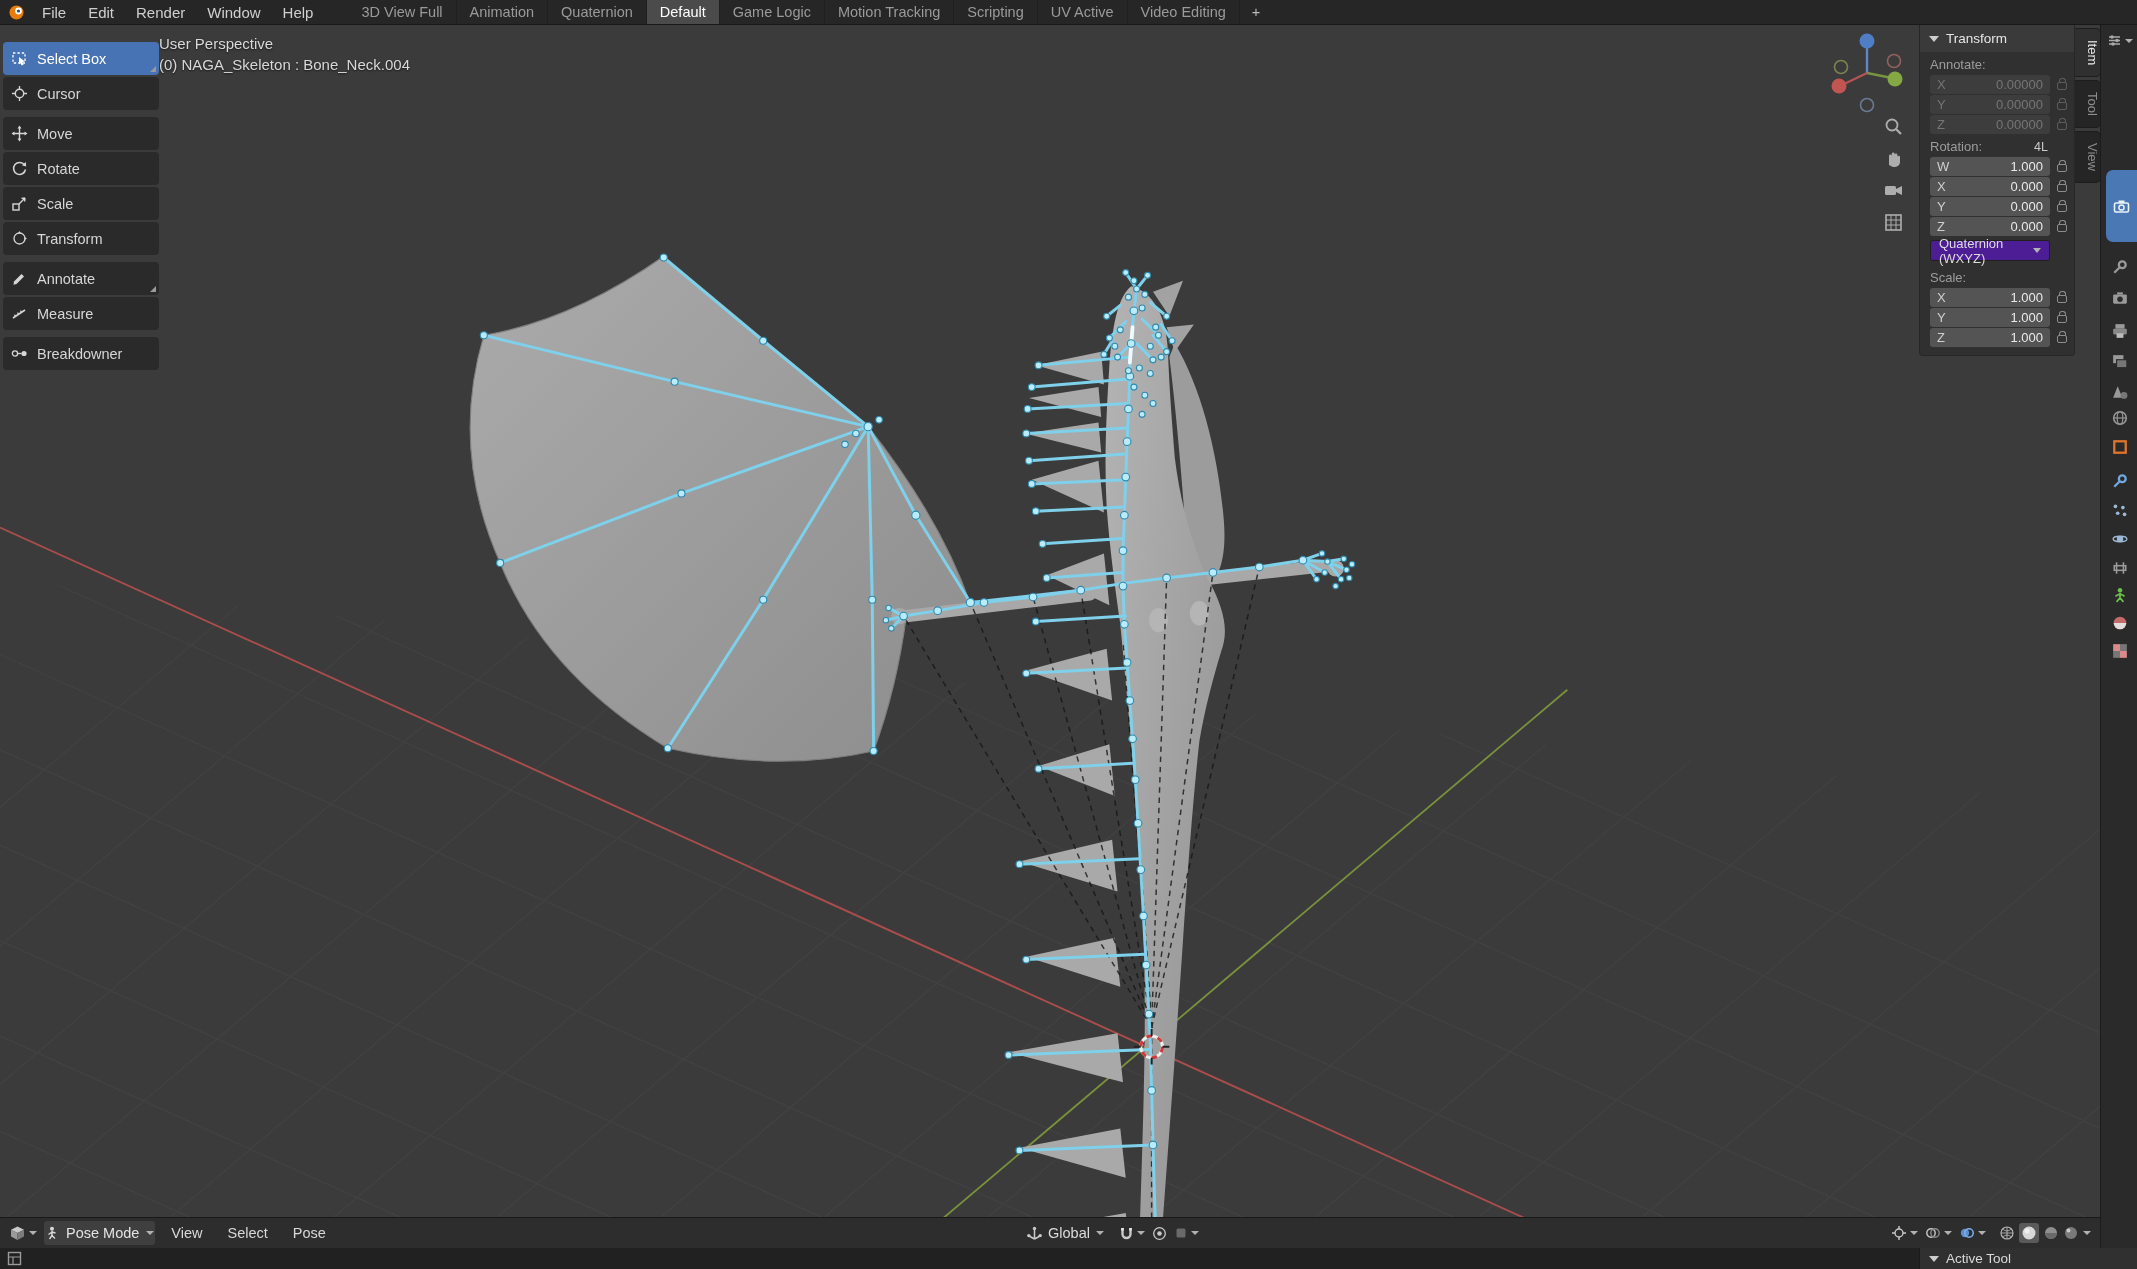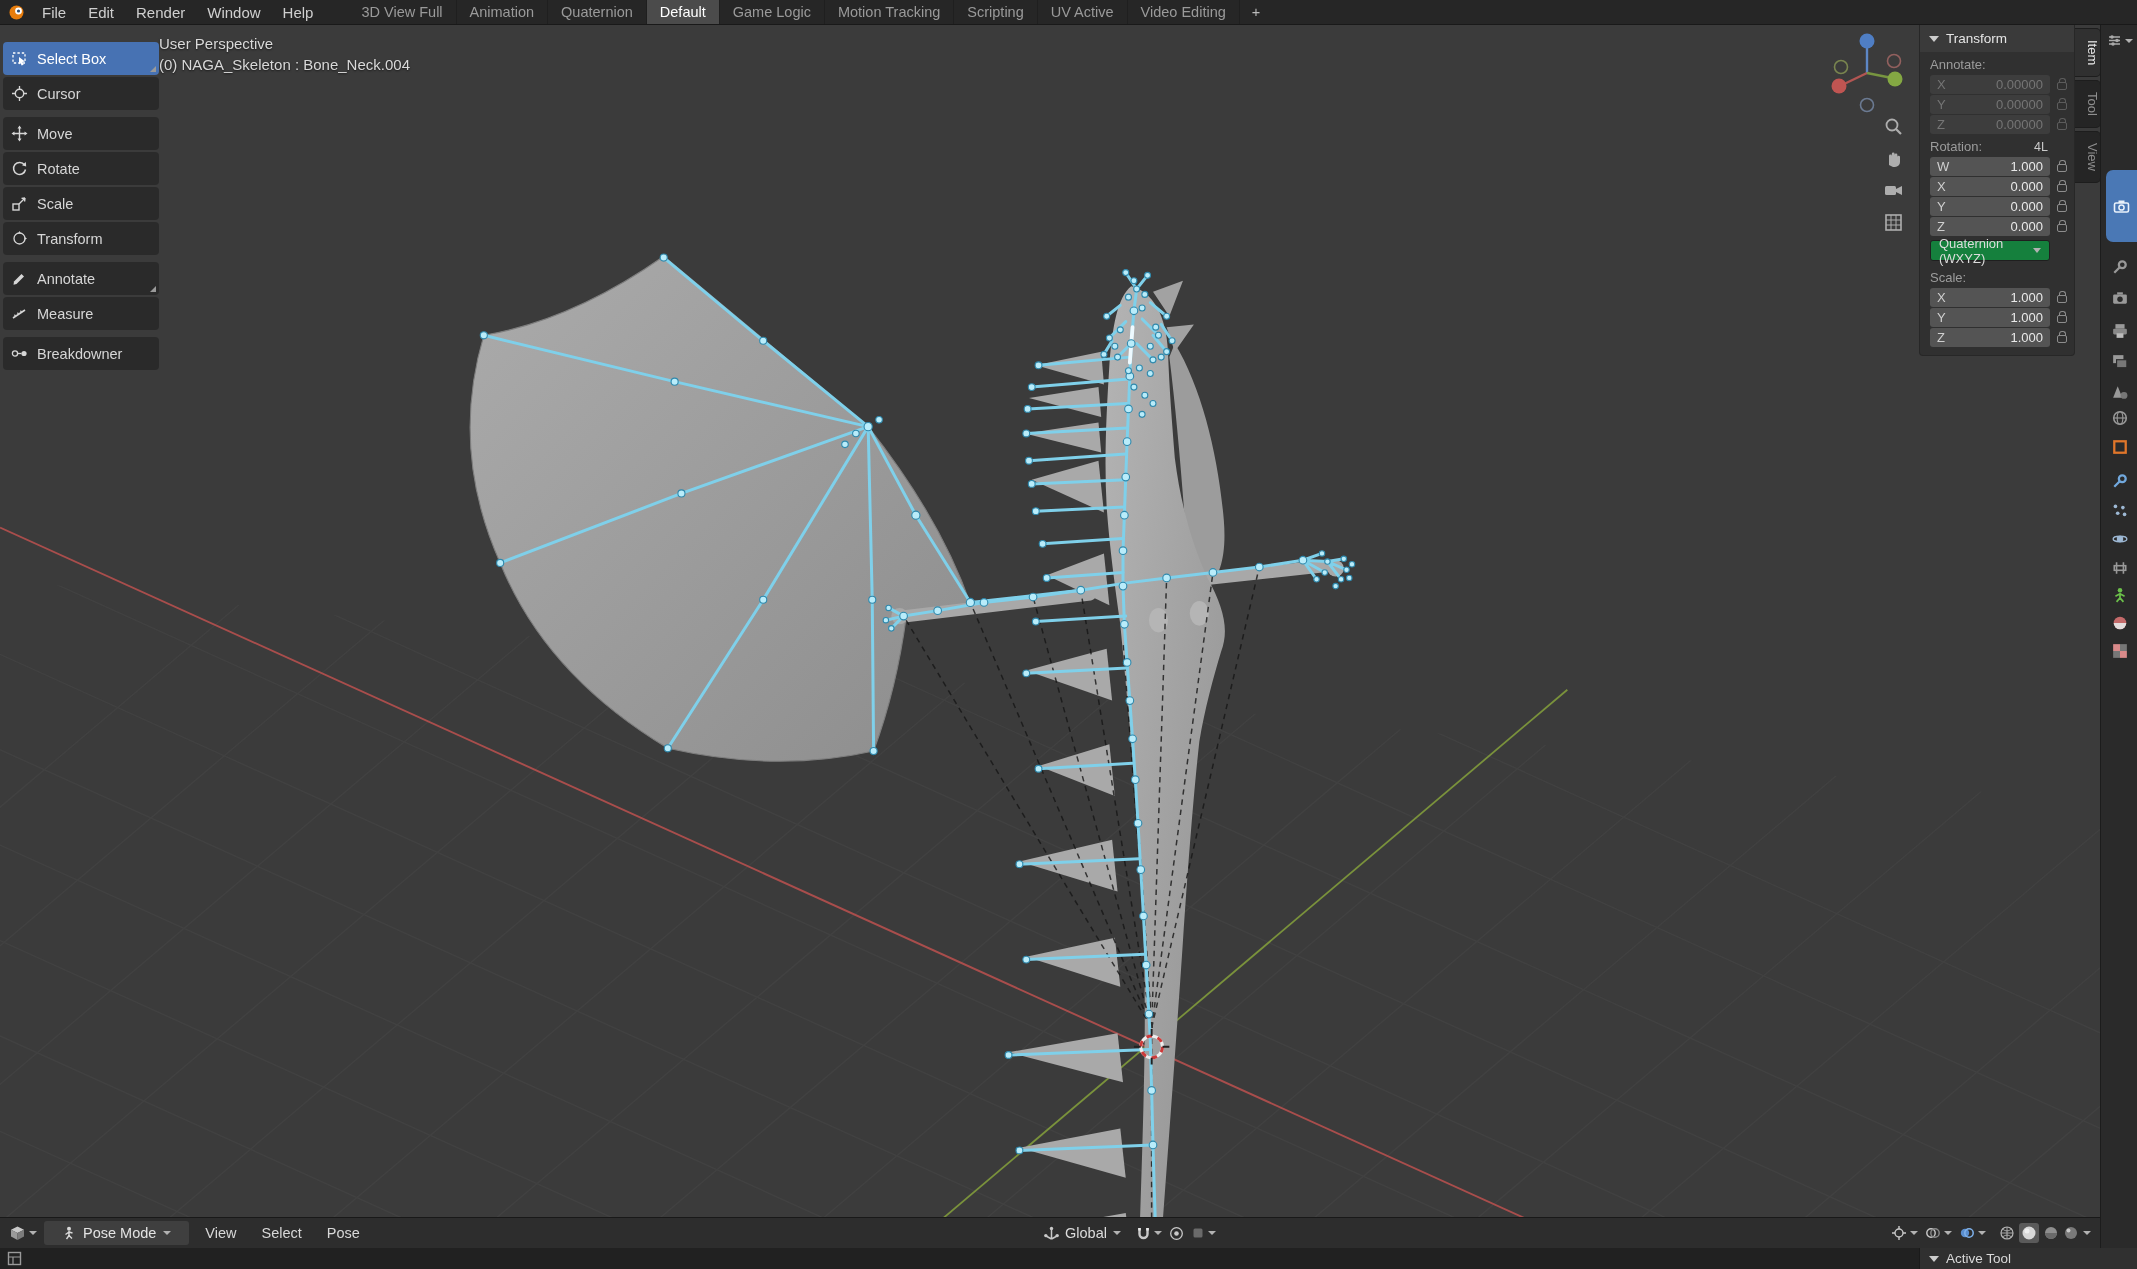--- a/index.html
+++ b/index.html
@@ -47,21 +47,21 @@
            padding:0 7px; font-size:13px; color:#e9e9e9; }
   .field .ax { width:15px; color:#cfcfcf; }
   .field .val { margin-left:auto; }
   .frow.disabled .field { background:#3d3d3d; }
   .frow.disabled .field .ax, .frow.disabled .field .val { color:#757575; }
   .lockw { width:13px; display:flex; justify-content:center; }
   .lock { width:10px; height:8px; border:1.4px solid #8d8d8d; border-radius:2px; position:relative; margin-top:4px; }
   .lock::before { content:""; position:absolute; left:1px; top:-5px; width:5px; height:4px;
                   border:1.4px solid #8d8d8d; border-bottom:none; border-radius:3px 3px 0 0; }
   .frow.disabled .lock, .frow.disabled .lock::before { border-color:#5c5c5c; }
-  .drow { margin:4px 24px 4px 10px; height:21px; background:#15803d; border:1px solid #1f1f1f; border-radius:3px;
+  .drow { margin:4px 24px 4px 10px; height:21px; background:#4c1d95; border:1px solid #1f1f1f; border-radius:3px;
           display:flex; align-items:center; padding:0 8px; color:#dcdcdc; font-size:13px; }
   .cdown { width:0; height:0; border-left:4.5px solid transparent; border-right:4.5px solid transparent;
            border-top:5px solid #b2b2b2; }
   .drow .cdown { margin-left:auto; }
 
   
   .ntabs { position:absolute; left:2075px; top:28px; z-index:10; width:26px; }
   .ntab { width:26px; padding:11px 0; margin-bottom:3px; background:#252525; color:#8f8f8f;
           border:1px solid #1d1d1d; border-left:none; border-radius:0 5px 5px 0;
           writing-mode:vertical-rl; text-align:center; font-size:13px; display:flex; justify-content:center; }
@@ -80,21 +80,21 @@
   .view-icons { position:absolute; left:1883px; top:116px; z-index:6; display:flex; flex-direction:column; gap:11px; }
   .view-icons span { width:21px; height:21px; display:flex; opacity:.85; }
 
   
   .footer { position:absolute; left:0; top:1217px; width:2100px; height:31px; background:#2d2d2d;
             border-top:1px solid #191919; display:flex; align-items:center; padding:0 9px; gap:7px;
             z-index:15; font-size:14.5px; }
   .f-ic { display:flex; align-items:center; gap:3px; }
   .f-menu { padding:0 9px; color:#d8d8d8; }
   .mode-dd { display:flex; align-items:center; gap:7px; background:#3f3f3f; border-radius:3px;
-             height:24px; padding:0 18px; color:#e3e3e3; }
+             height:24px; padding:0 1px; color:#e3e3e3; }
   .cdown.sm { border-left-width:4px; border-right-width:4px; border-top-width:4.5px; }
   .spacer { flex:1; }
   .orient-dd { display:flex; align-items:center; gap:6px; color:#dcdcdc; }
   .sph { width:16px; height:16px; border-radius:50%; display:flex; }
   .shade-wrap { display:flex; align-items:center; gap:4px; }
   .shade-active { background:#5a5a5a; border-radius:3px; padding:2px; display:flex; }
 
   
   .bottom-strip { position:absolute; left:0; right:0; top:1248px; height:21px; background:#212121; z-index:16; }
   .at-panel { position:absolute; left:1919px; right:0; top:0; height:21px; background:#303030;

